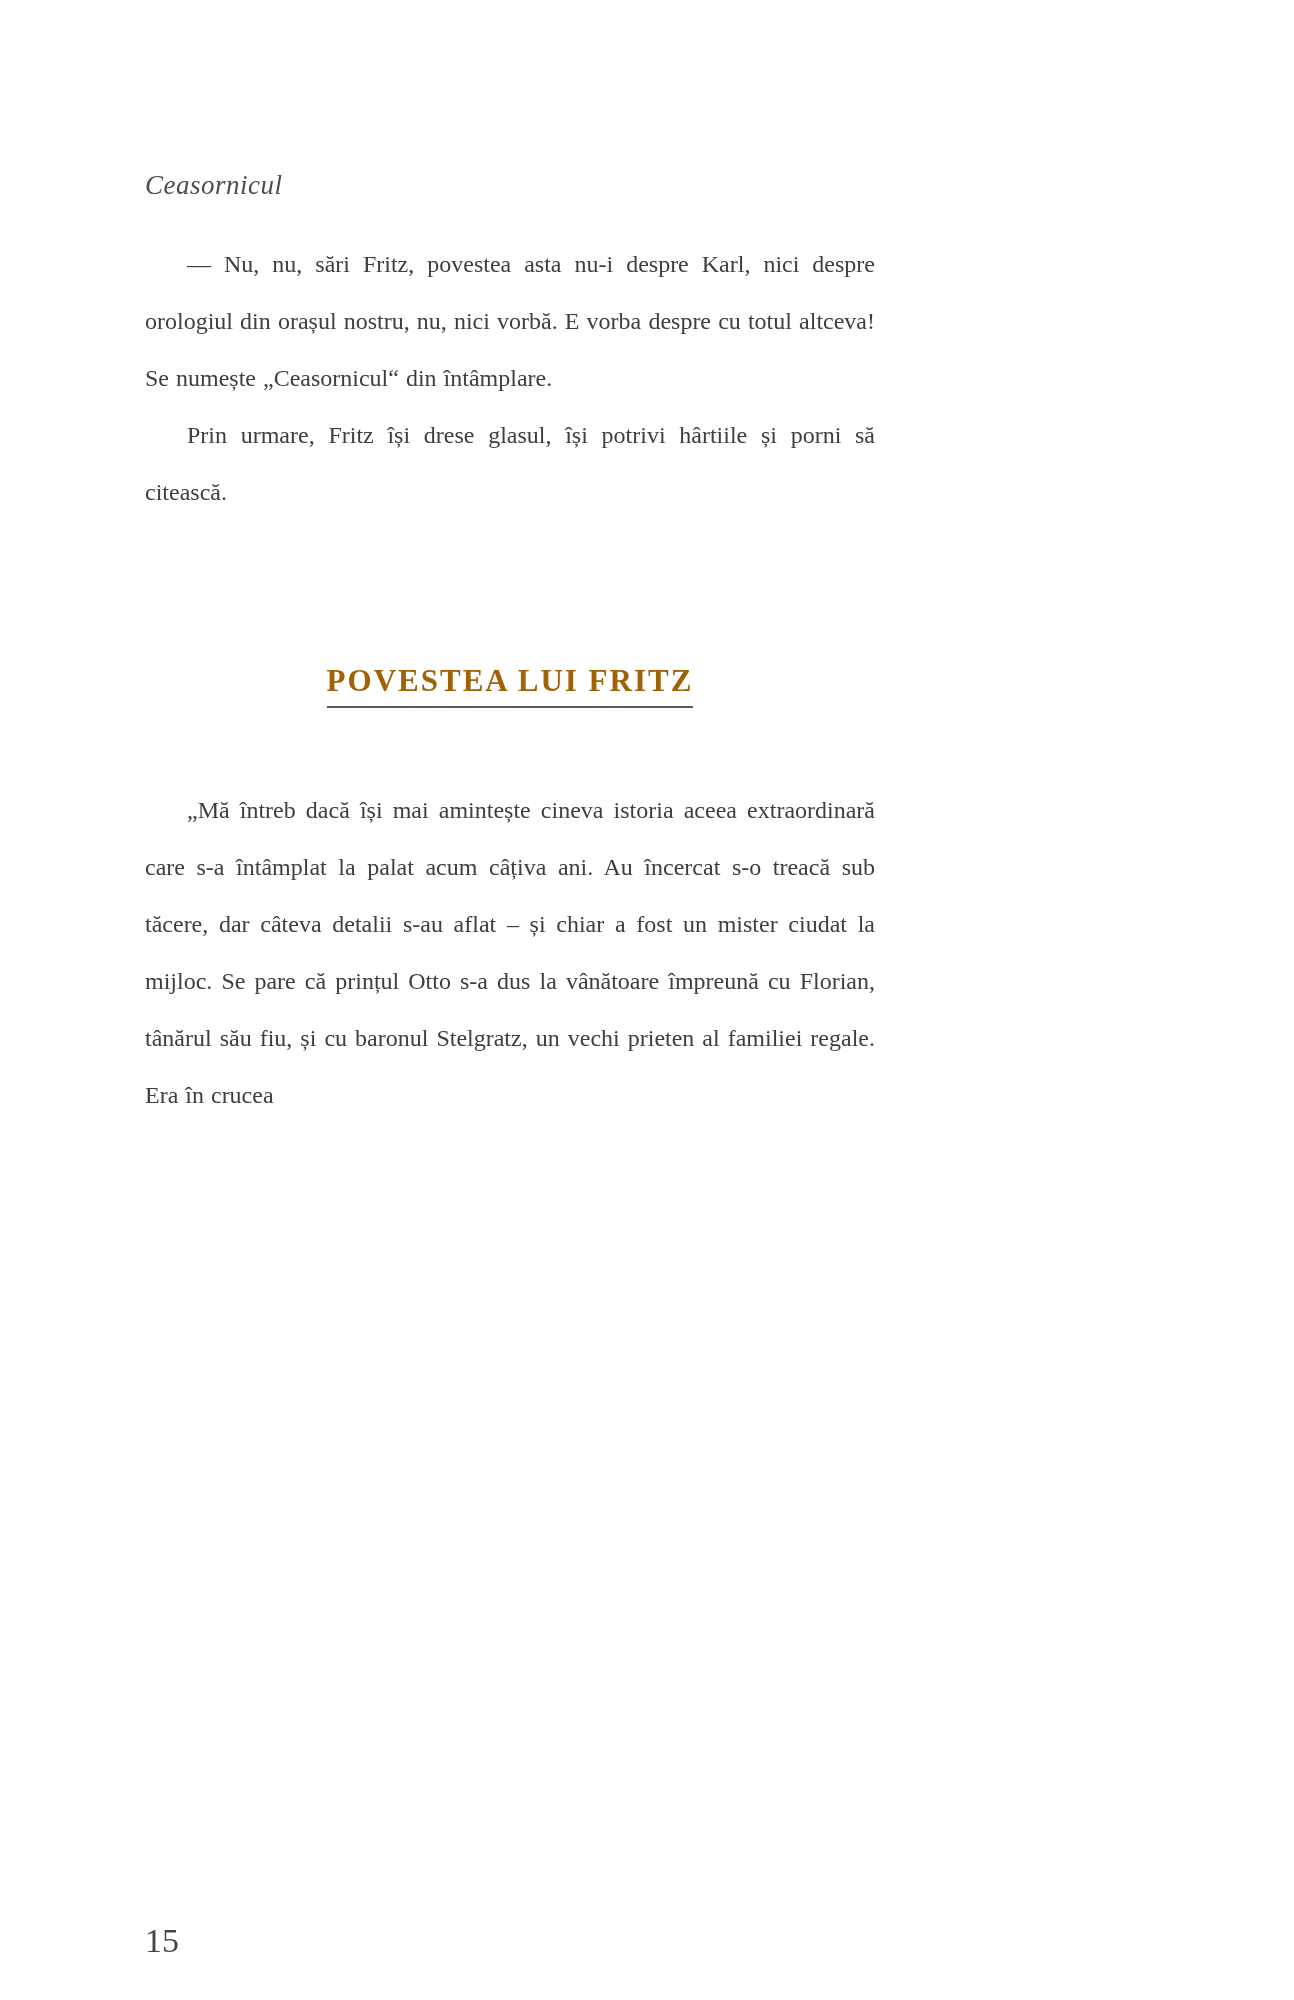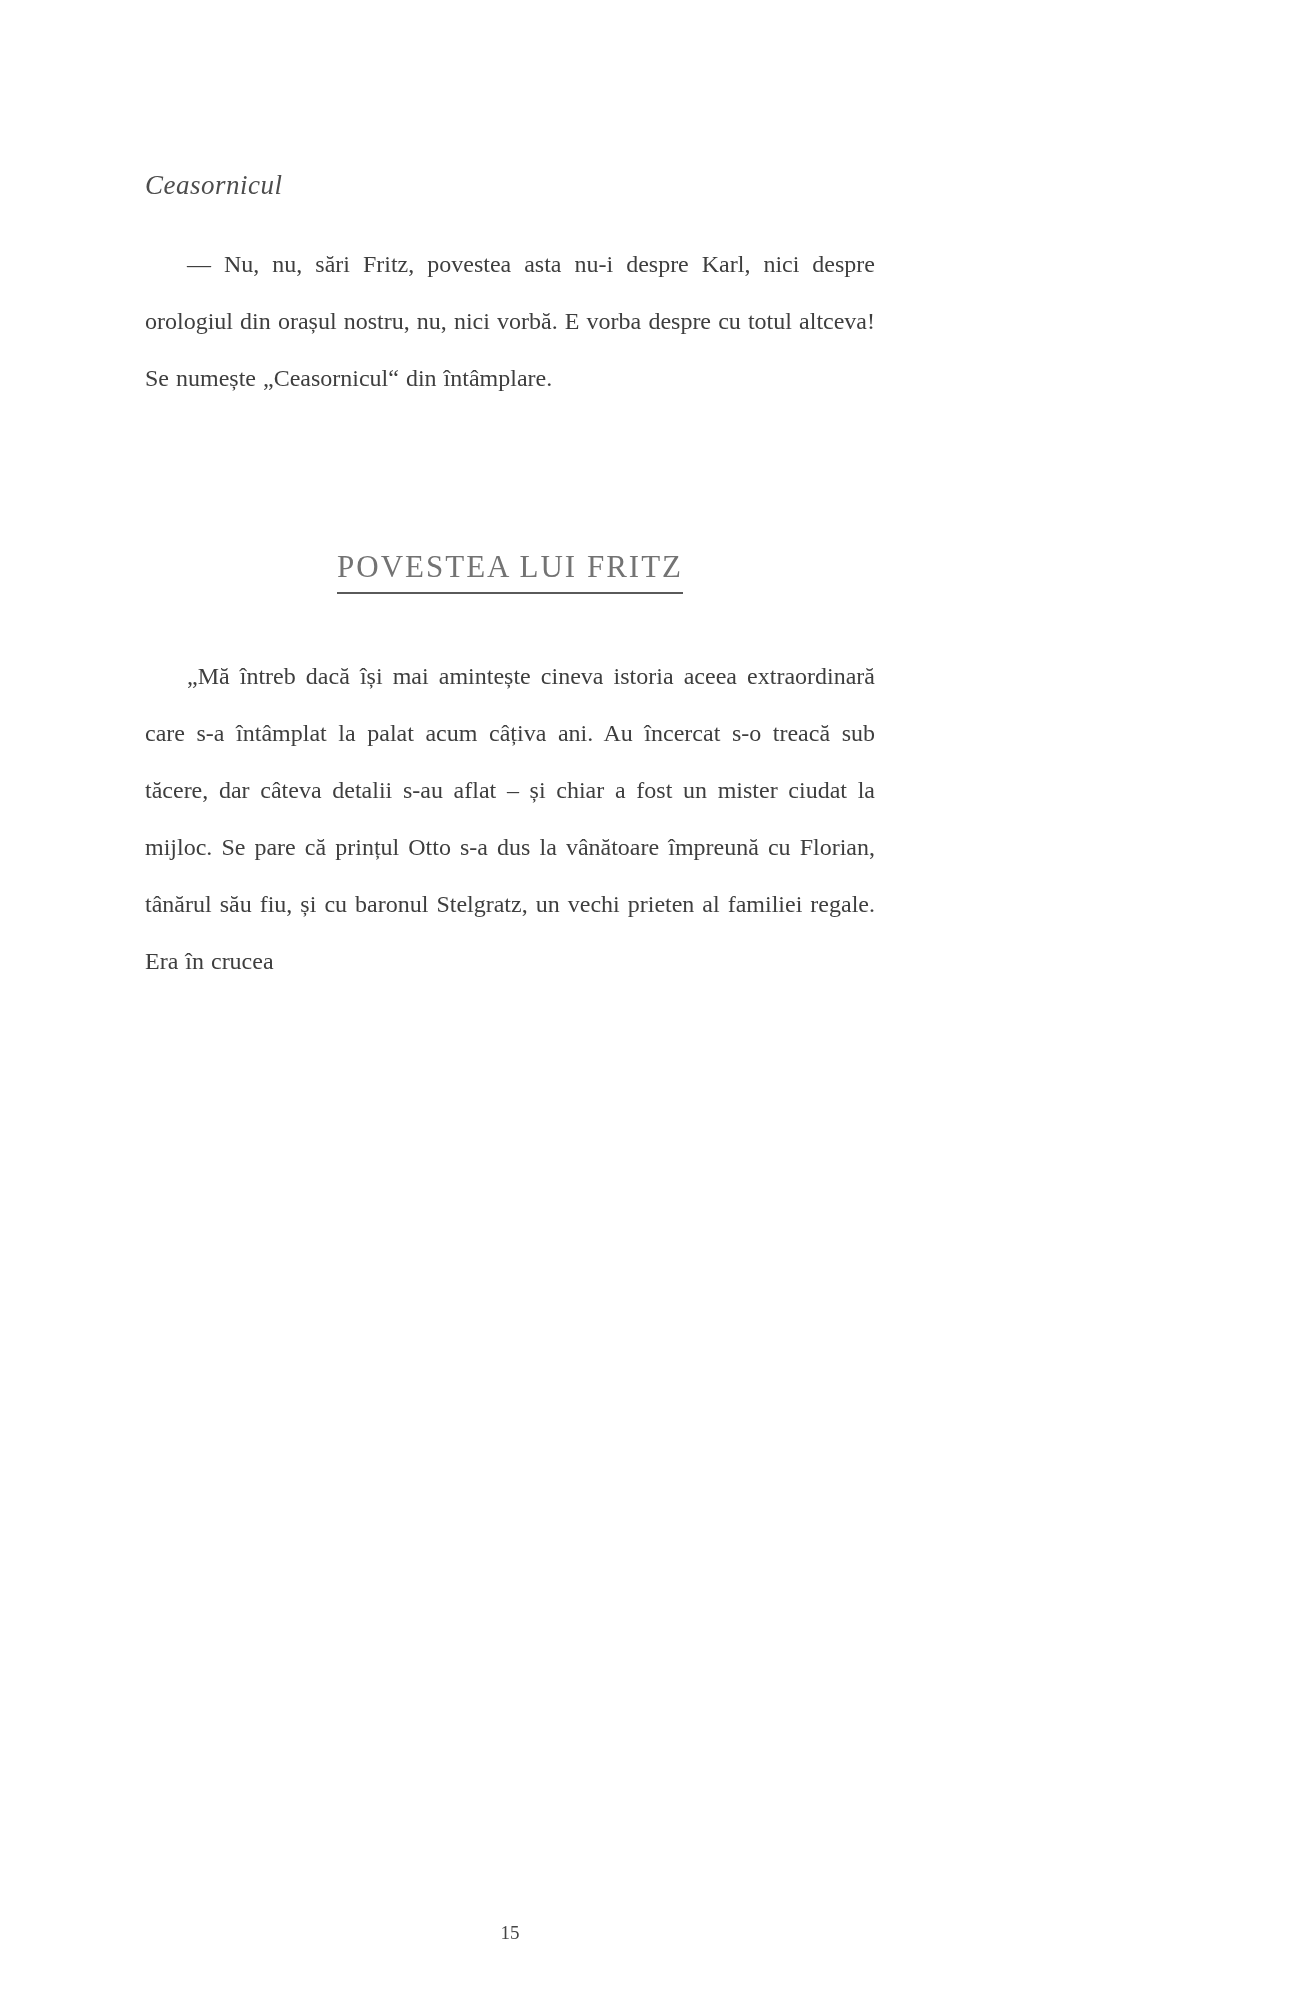--- a/index.html
+++ b/index.html
@@ -40,54 +40,55 @@
   .content p {
     margin: 0;
     font-size: 24px;
     line-height: 57px;
     text-align: justify;
     text-indent: 42px;
     color: #3e3e3e;
     word-spacing: 1px;
   }
   .section-heading {
-    margin: 142px 0 54px 0;
+    margin: 142px 0 74px 0;
     text-align: center;
     font-size: 31px;
-    font-weight: normal;
+    font-weight: bold;
     letter-spacing: 2px;
-    color: #737373;
+    color: #a16207;
   }
   .section-heading .underline {
     display: inline-block;
     border-bottom: 2px solid #5a5a5a;
     padding-bottom: 7px;
   }
   .page-number {
     position: absolute;
     top: 1922px;
     left: 145px;
     width: 730px;
-    text-align: center;
-    font-size: 19px;
+    text-align: left;
+    font-size: 34px;
     color: #454545;
   }
 </style>
 </head>
 <body>
 
 <div class="page">
 
   <div class="running-header">Ceasornicul</div>
 
   <div class="content">
 
     <p>— Nu, nu, sări Fritz, povestea asta nu-i despre Karl, nici despre orologiul din orașul nostru, nu, nici vorbă. E vorba despre cu totul altceva! Se numește „Ceasornicul“ din întâmplare.</p>
 
 
+    <p>Prin urmare, Fritz își drese glasul, își potrivi hârtiile și porni să citească.</p>
 
     <h2 class="section-heading">
       <span class="underline">POVESTEA LUI FRITZ</span>
     </h2>
 
     <p>„Mă întreb dacă își mai amintește cineva istoria aceea extraordinară care s-a întâmplat la palat acum câțiva ani. Au încercat s-o treacă sub tăcere, dar câteva detalii s-au aflat – și chiar a fost un mister ciudat la mijloc. Se pare că prințul Otto s-a dus la vânătoare împreună cu Florian, tânărul său fiu, și cu baronul Stelgratz, un vechi prieten al familiei regale. Era în crucea</p>
 
   </div>
 
   <div class="page-number">15</div>

